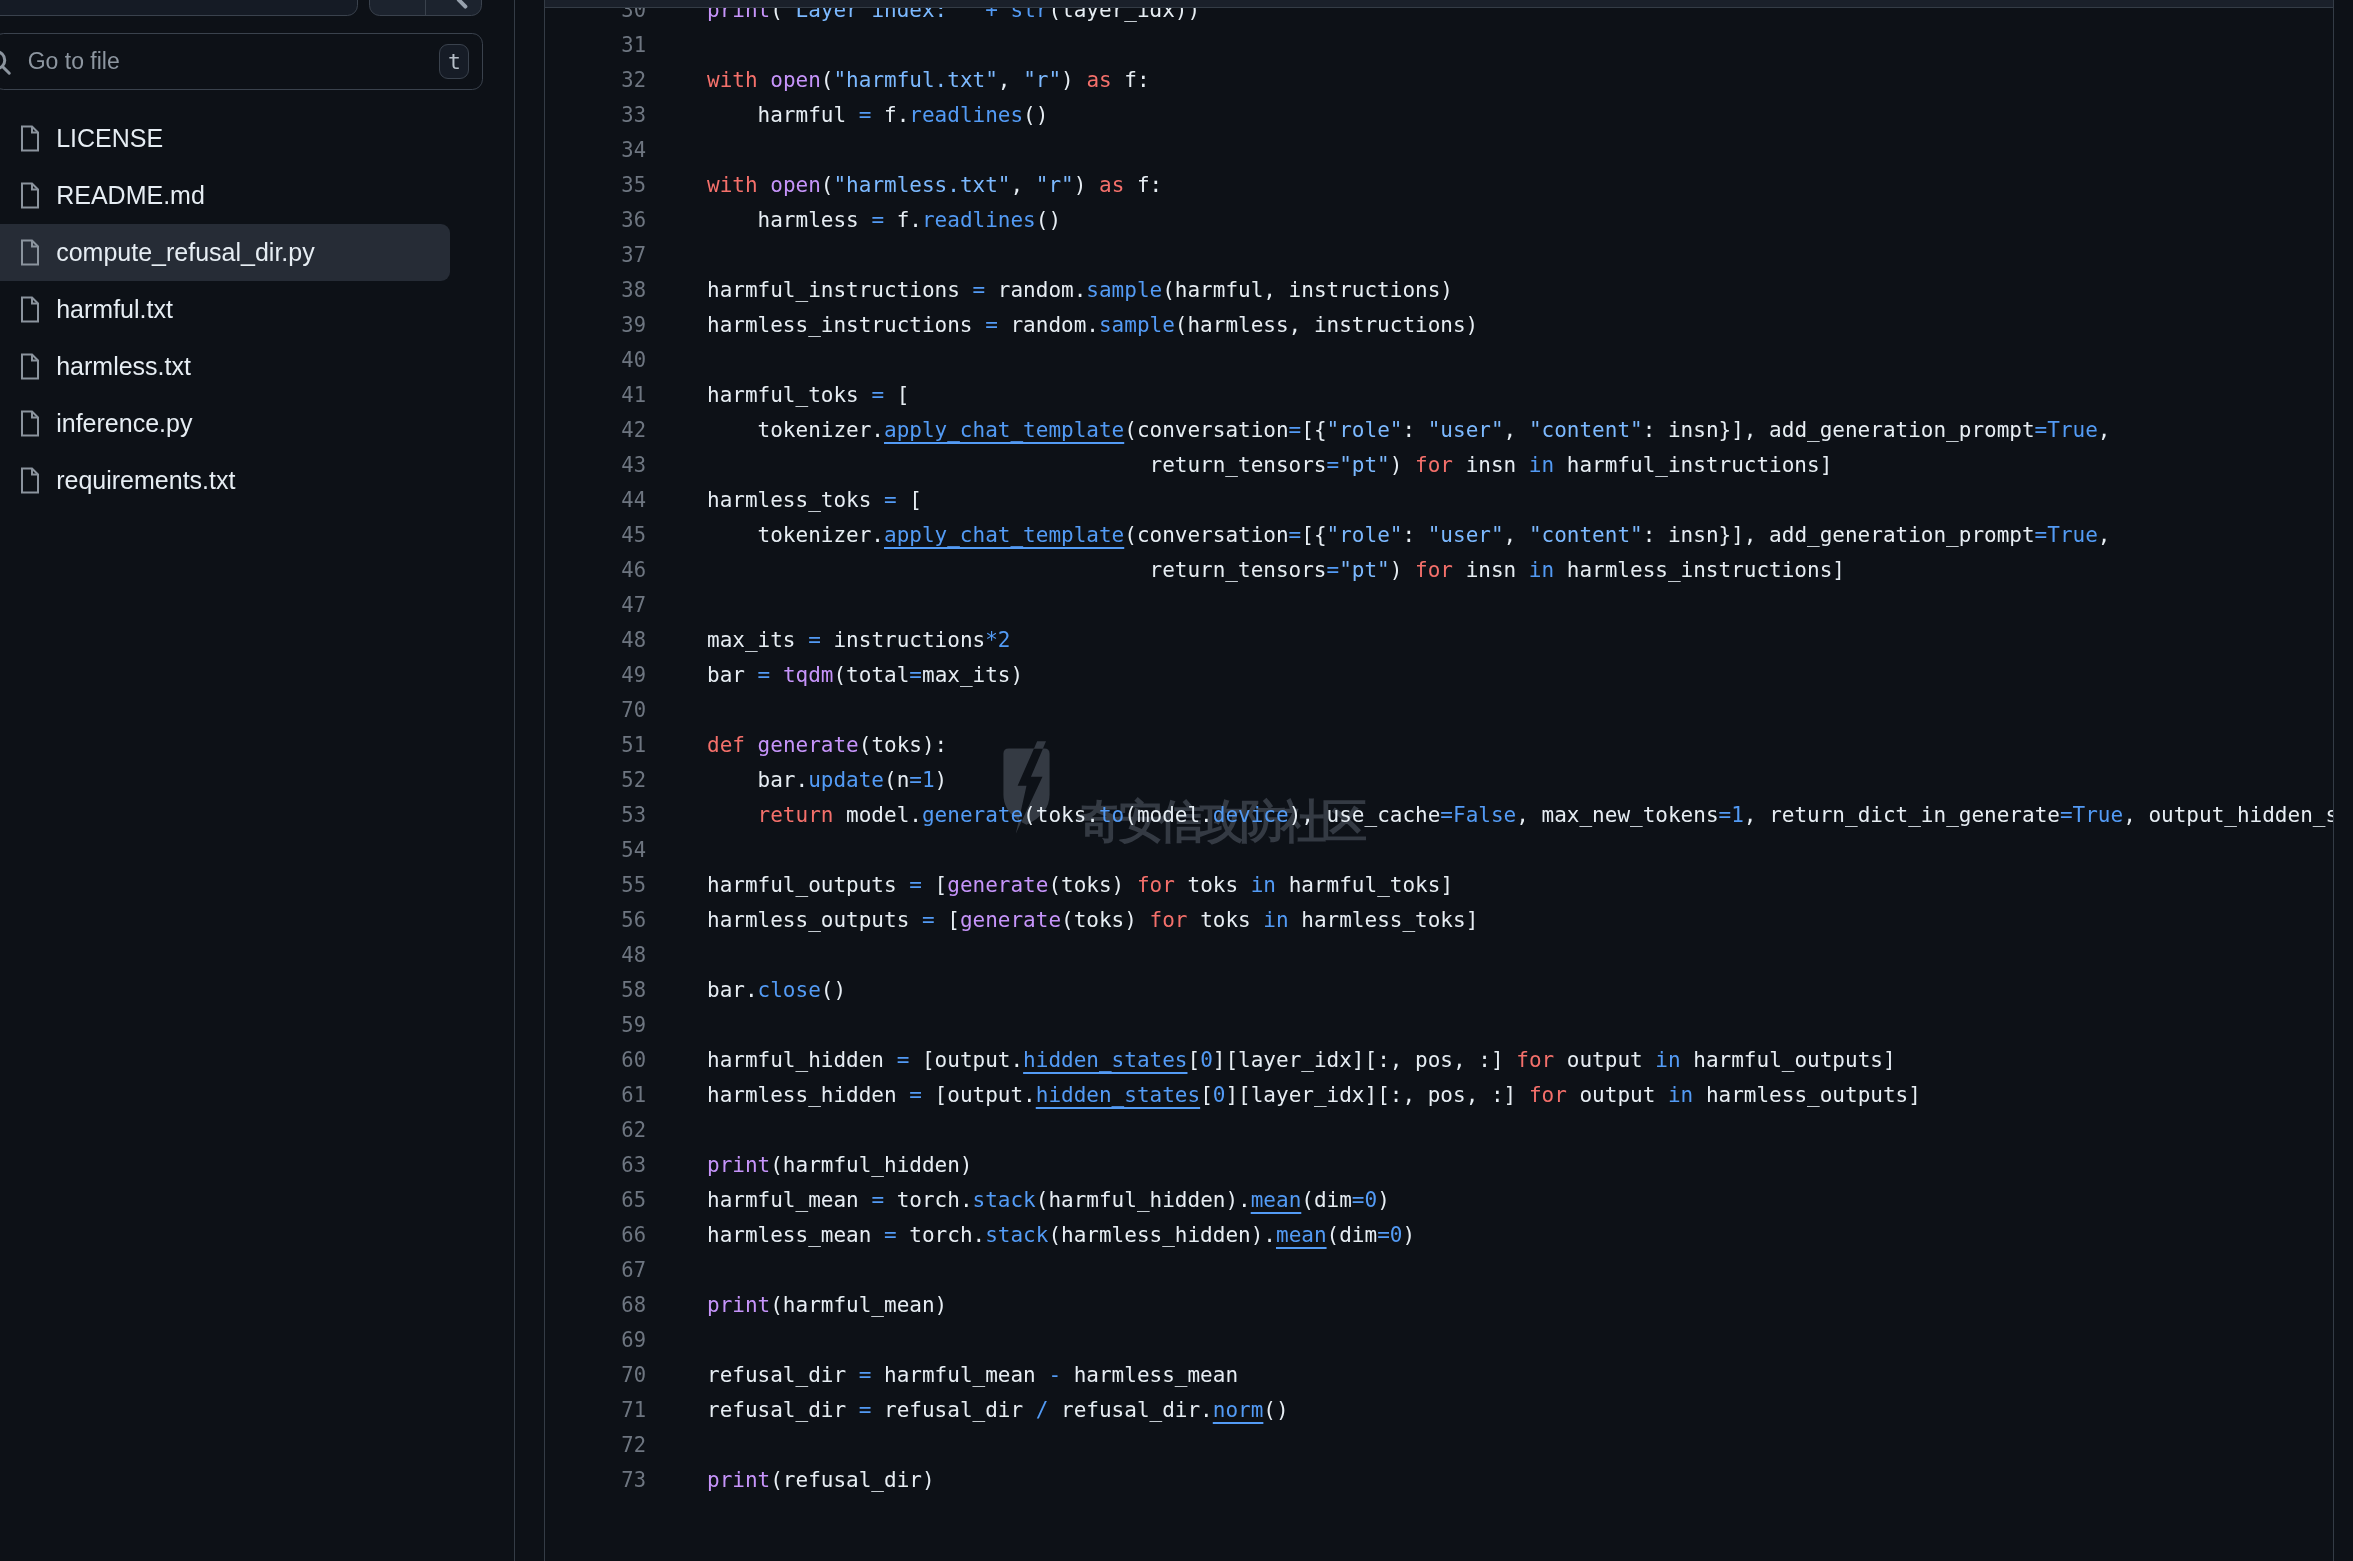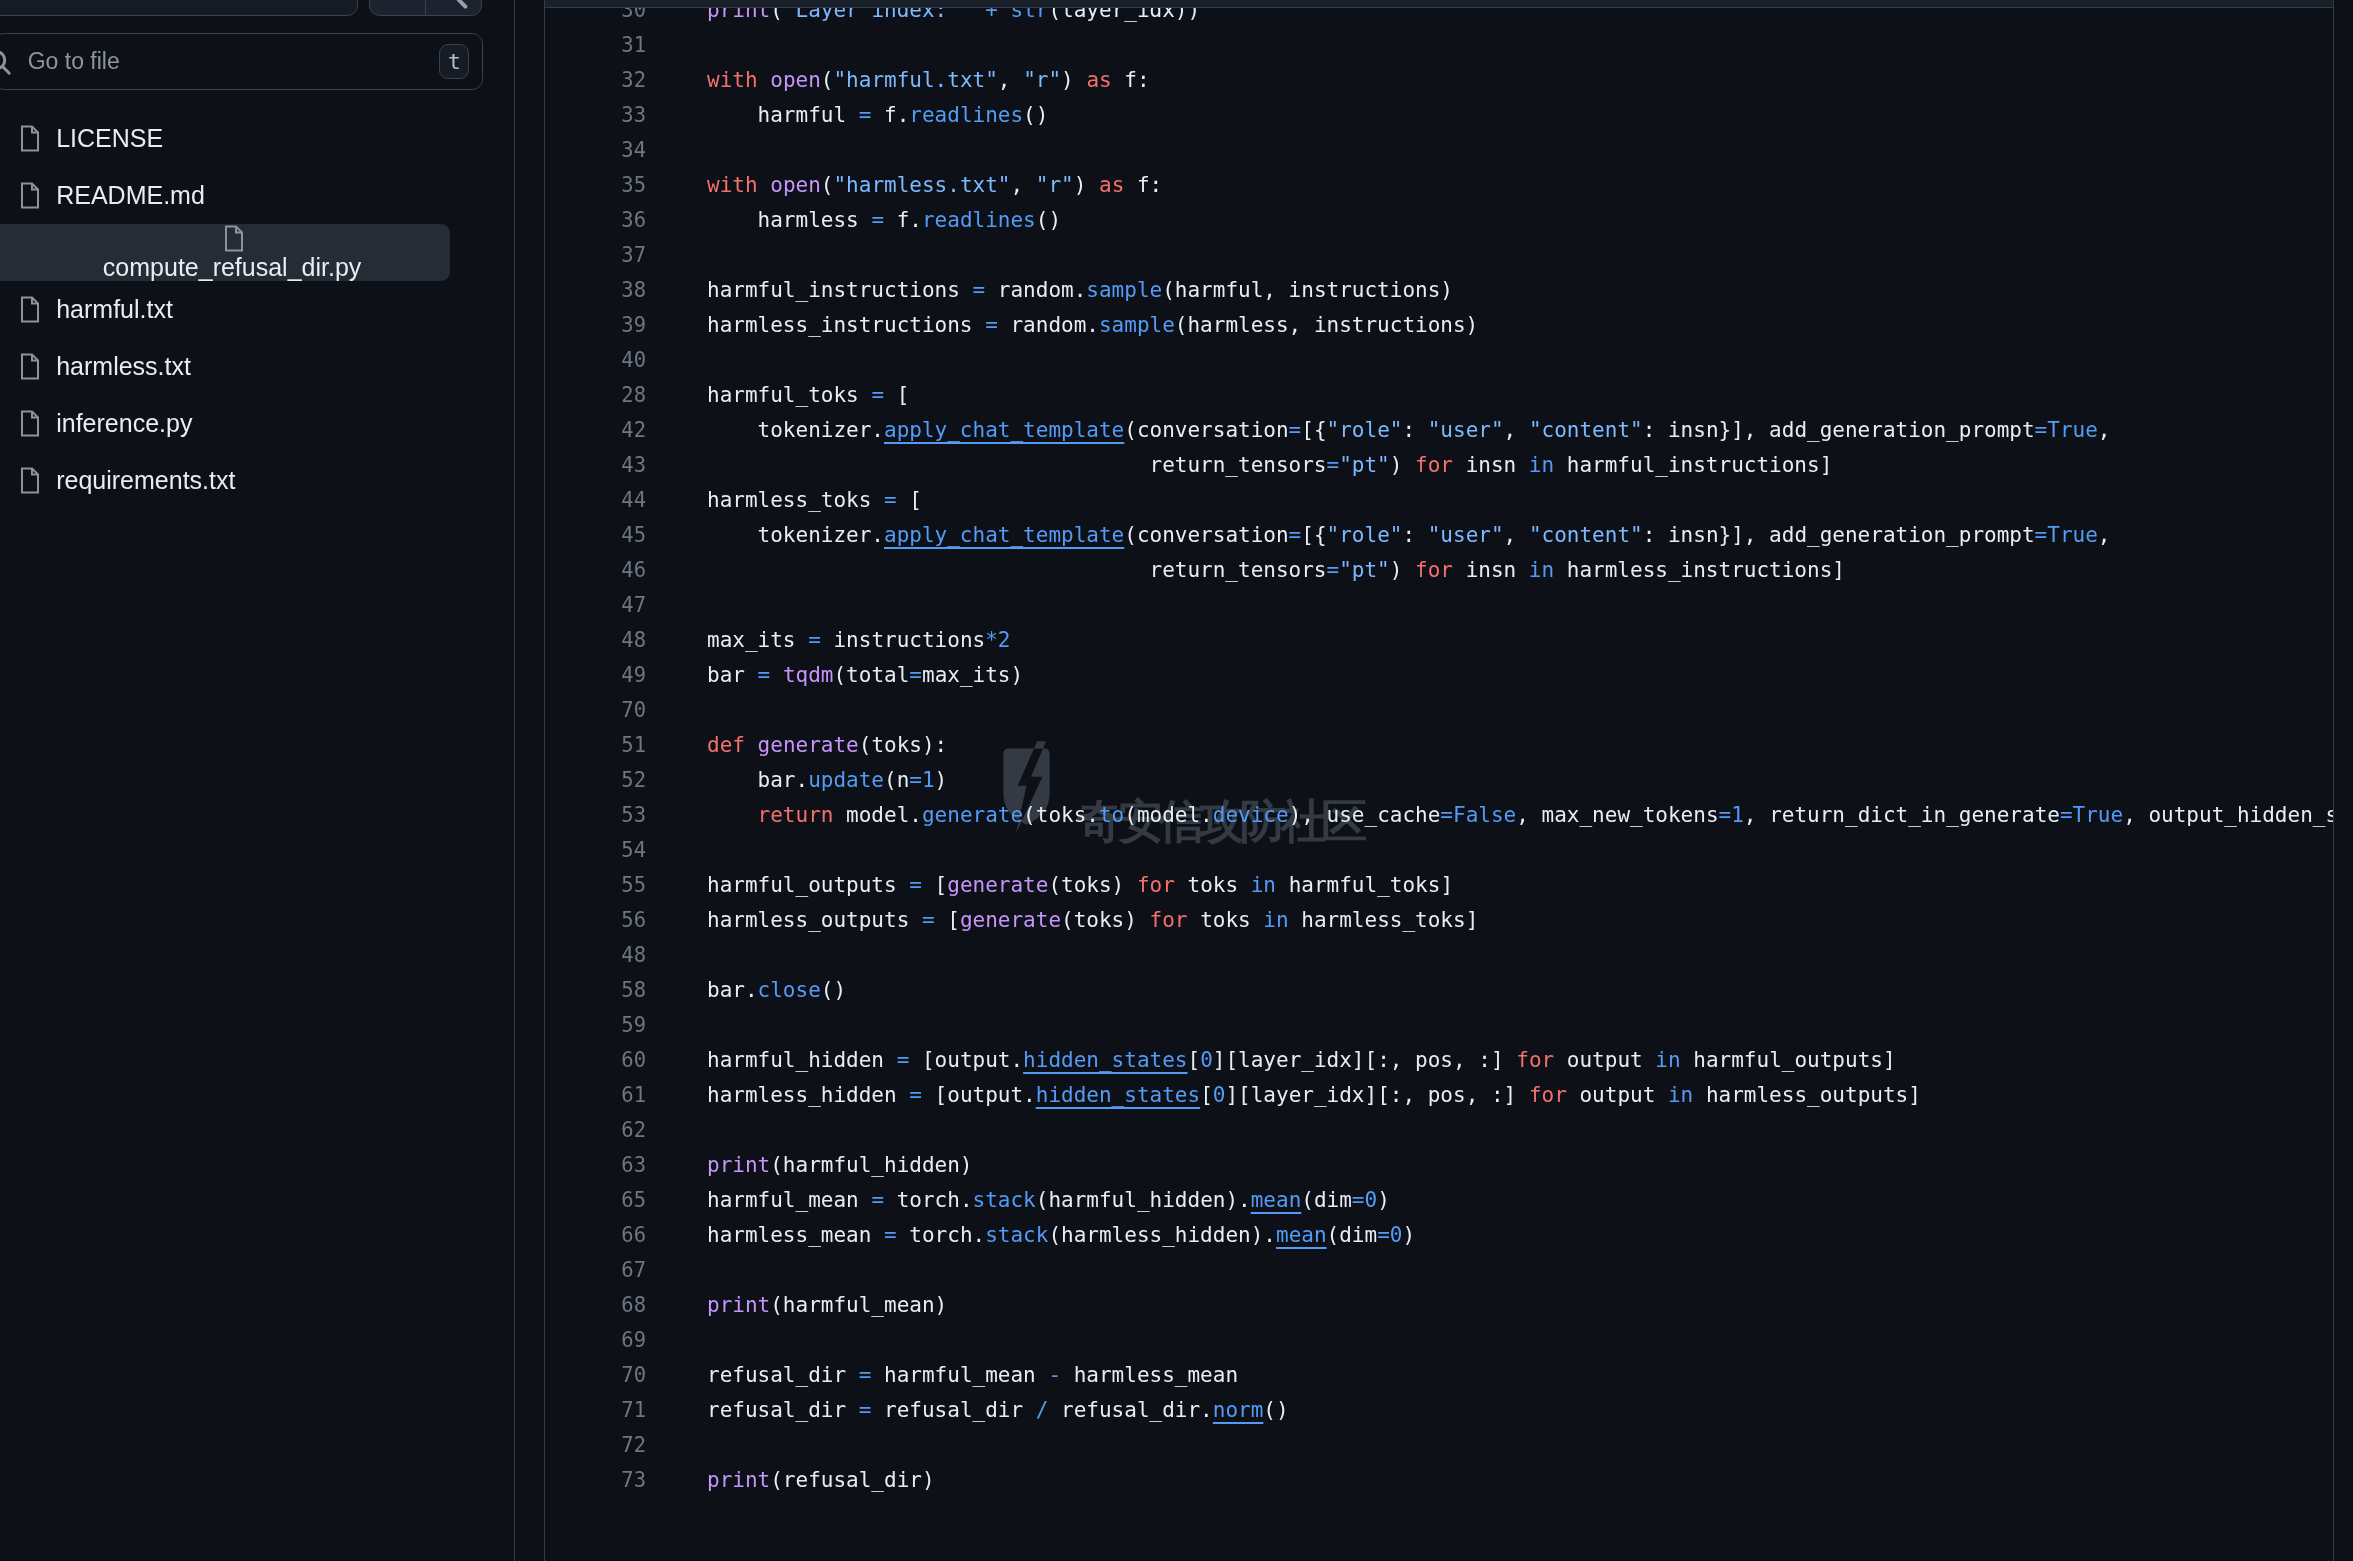--- a/index.html
+++ b/index.html
@@ -33,21 +33,21 @@
   .gotofile input{flex:1 1 auto;background:transparent;border:none;outline:none;
     font-family:"Liberation Sans", sans-serif;font-size:23px;color:var(--ui-text);
     margin-left:12.5px;min-width:0;}
   .gotofile input::placeholder{color:var(--muted);}
   .kbd{flex:0 0 auto;width:30px;height:35px;margin-right:12.5px;border:1.8px solid #3a424d;
     border-radius:9px;background:#161c26;color:#b7bfc8;
     font-family:"DejaVu Sans Mono", monospace;font-size:21.4px;
     display:flex;align-items:center;justify-content:center;box-sizing:border-box;}
   .files{position:absolute;left:0;top:110px;width:581px;}
   .frow{height:57px;display:flex;align-items:center;width:450px;border-radius:0 9px 9px 0;}
-  .frow.sel{background:var(--sel);flex-direction:column;}
+  .frow.sel{background:var(--sel);}
   .frow svg{margin-left:18px;flex:0 0 auto;}
   .fname{margin-left:14.2px;font-size:25px;color:var(--ui-text);white-space:nowrap;}
   
   .code-panel{position:absolute;left:544px;top:0;width:1790px;height:1561px;
     border-left:1.8px solid var(--panel-border);border-right:1.8px solid var(--panel-border);
     box-sizing:border-box;background:var(--bg);overflow:hidden;}
   .code-topbar{position:absolute;left:0;top:0;right:0;height:7.1px;background:var(--strip);
     border-bottom:1.8px solid var(--panel-border);z-index:5;}
   .code-lines{position:absolute;left:0;top:-8px;right:0;z-index:2;}
   .crow{height:35px;display:flex;align-items:center;white-space:pre;
@@ -163,21 +163,21 @@
       <div class="crow"><span class="ln">31</span><span class="src"></span></div>
       <div class="crow"><span class="ln">32</span><span class="src"><span class="tk-k">with</span><span class="tk-w"> </span><span class="tk-p">open</span><span class="tk-w">(</span><span class="tk-s">"harmful.txt"</span><span class="tk-w">, </span><span class="tk-s">"r"</span><span class="tk-w">) </span><span class="tk-k">as</span><span class="tk-w"> f:</span></span></div>
       <div class="crow"><span class="ln">33</span><span class="src"><span class="tk-w">    harmful </span><span class="tk-b">=</span><span class="tk-w"> f.</span><span class="tk-b">readlines</span><span class="tk-w">()</span></span></div>
       <div class="crow"><span class="ln">34</span><span class="src"></span></div>
       <div class="crow"><span class="ln">35</span><span class="src"><span class="tk-k">with</span><span class="tk-w"> </span><span class="tk-p">open</span><span class="tk-w">(</span><span class="tk-s">"harmless.txt"</span><span class="tk-w">, </span><span class="tk-s">"r"</span><span class="tk-w">) </span><span class="tk-k">as</span><span class="tk-w"> f:</span></span></div>
       <div class="crow"><span class="ln">36</span><span class="src"><span class="tk-w">    harmless </span><span class="tk-b">=</span><span class="tk-w"> f.</span><span class="tk-b">readlines</span><span class="tk-w">()</span></span></div>
       <div class="crow"><span class="ln">37</span><span class="src"></span></div>
       <div class="crow"><span class="ln">38</span><span class="src"><span class="tk-w">harmful_instructions </span><span class="tk-b">=</span><span class="tk-w"> random.</span><span class="tk-b">sample</span><span class="tk-w">(harmful, instructions)</span></span></div>
       <div class="crow"><span class="ln">39</span><span class="src"><span class="tk-w">harmless_instructions </span><span class="tk-b">=</span><span class="tk-w"> random.</span><span class="tk-b">sample</span><span class="tk-w">(harmless, instructions)</span></span></div>
       <div class="crow"><span class="ln">40</span><span class="src"></span></div>
-      <div class="crow"><span class="ln">28</span><span class="src"><span class="tk-w">harmful_toks </span><span class="tk-b">=</span><span class="tk-w"> [</span></span></div>
+      <div class="crow"><span class="ln">41</span><span class="src"><span class="tk-w">harmful_toks </span><span class="tk-b">=</span><span class="tk-w"> [</span></span></div>
       <div class="crow"><span class="ln">42</span><span class="src"><span class="tk-w">    tokenizer.</span><span class="tk-u">apply_chat_template</span><span class="tk-w">(conversation</span><span class="tk-b">=</span><span class="tk-w">[{</span><span class="tk-s">"role"</span><span class="tk-w">: </span><span class="tk-s">"user"</span><span class="tk-w">, </span><span class="tk-s">"content"</span><span class="tk-w">: insn}], add_generation_prompt</span><span class="tk-b">=</span><span class="tk-b">True</span><span class="tk-w">,</span></span></div>
       <div class="crow"><span class="ln">43</span><span class="src"><span class="tk-w">                                   return_tensors</span><span class="tk-b">=</span><span class="tk-s">"pt"</span><span class="tk-w">) </span><span class="tk-k">for</span><span class="tk-w"> insn </span><span class="tk-b">in</span><span class="tk-w"> harmful_instructions]</span></span></div>
       <div class="crow"><span class="ln">44</span><span class="src"><span class="tk-w">harmless_toks </span><span class="tk-b">=</span><span class="tk-w"> [</span></span></div>
       <div class="crow"><span class="ln">45</span><span class="src"><span class="tk-w">    tokenizer.</span><span class="tk-u">apply_chat_template</span><span class="tk-w">(conversation</span><span class="tk-b">=</span><span class="tk-w">[{</span><span class="tk-s">"role"</span><span class="tk-w">: </span><span class="tk-s">"user"</span><span class="tk-w">, </span><span class="tk-s">"content"</span><span class="tk-w">: insn}], add_generation_prompt</span><span class="tk-b">=</span><span class="tk-b">True</span><span class="tk-w">,</span></span></div>
       <div class="crow"><span class="ln">46</span><span class="src"><span class="tk-w">                                   return_tensors</span><span class="tk-b">=</span><span class="tk-s">"pt"</span><span class="tk-w">) </span><span class="tk-k">for</span><span class="tk-w"> insn </span><span class="tk-b">in</span><span class="tk-w"> harmless_instructions]</span></span></div>
       <div class="crow"><span class="ln">47</span><span class="src"></span></div>
       <div class="crow"><span class="ln">48</span><span class="src"><span class="tk-w">max_its </span><span class="tk-b">=</span><span class="tk-w"> instructions</span><span class="tk-b">*2</span></span></div>
       <div class="crow"><span class="ln">49</span><span class="src"><span class="tk-w">bar </span><span class="tk-b">=</span><span class="tk-w"> </span><span class="tk-p">tqdm</span><span class="tk-w">(total</span><span class="tk-b">=</span><span class="tk-w">max_its)</span></span></div>
       <div class="crow"><span class="ln">70</span><span class="src"></span></div>
       <div class="crow"><span class="ln">51</span><span class="src"><span class="tk-k">def</span><span class="tk-w"> </span><span class="tk-p">generate</span><span class="tk-w">(toks):</span></span></div>

